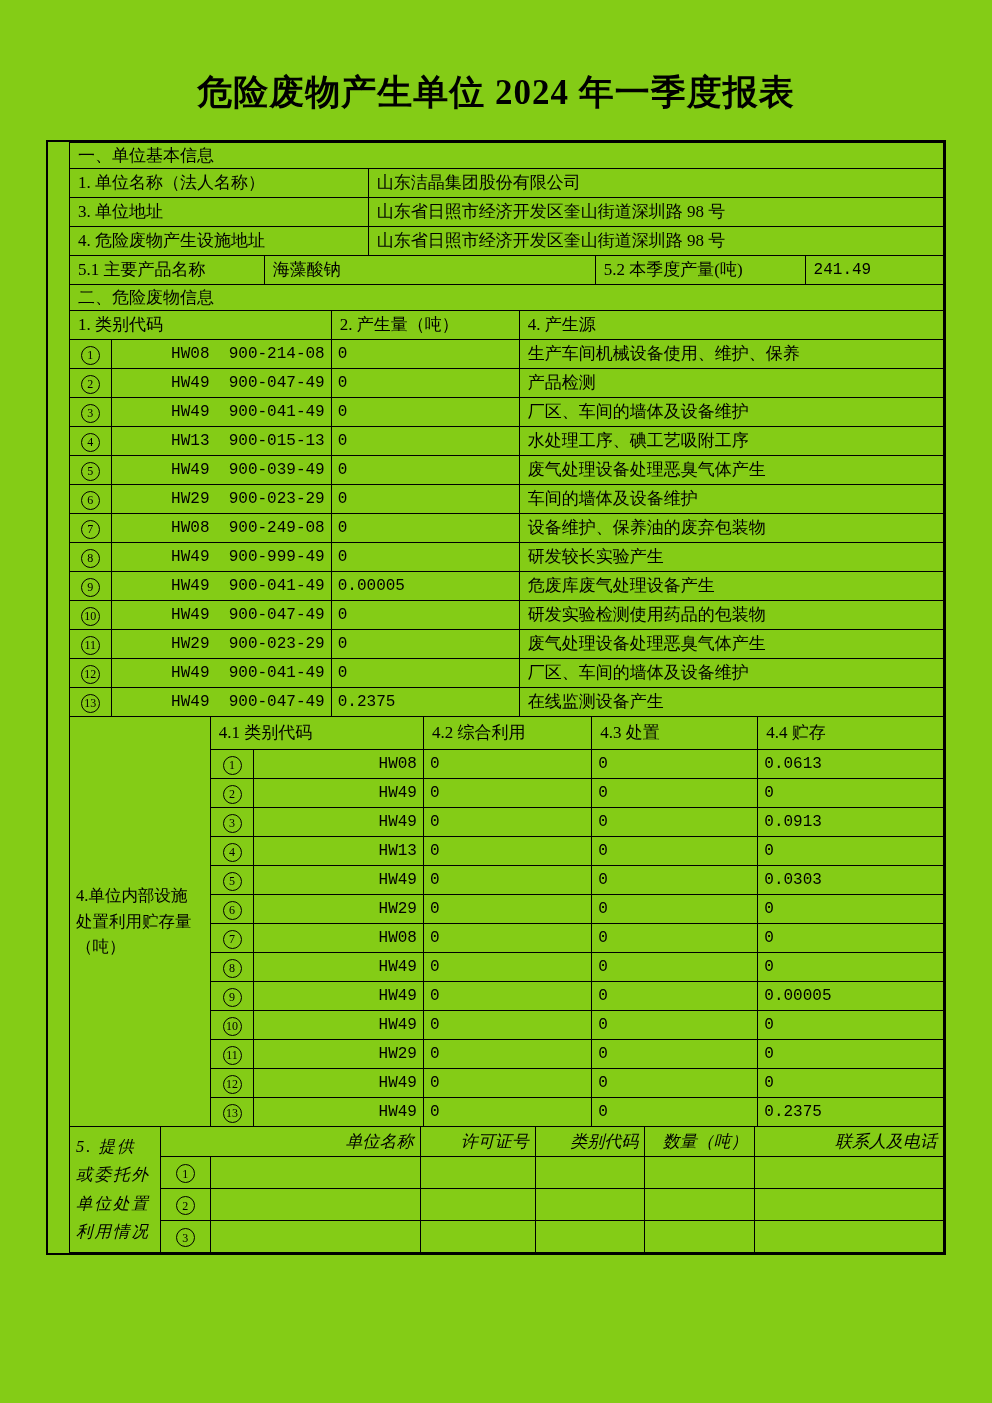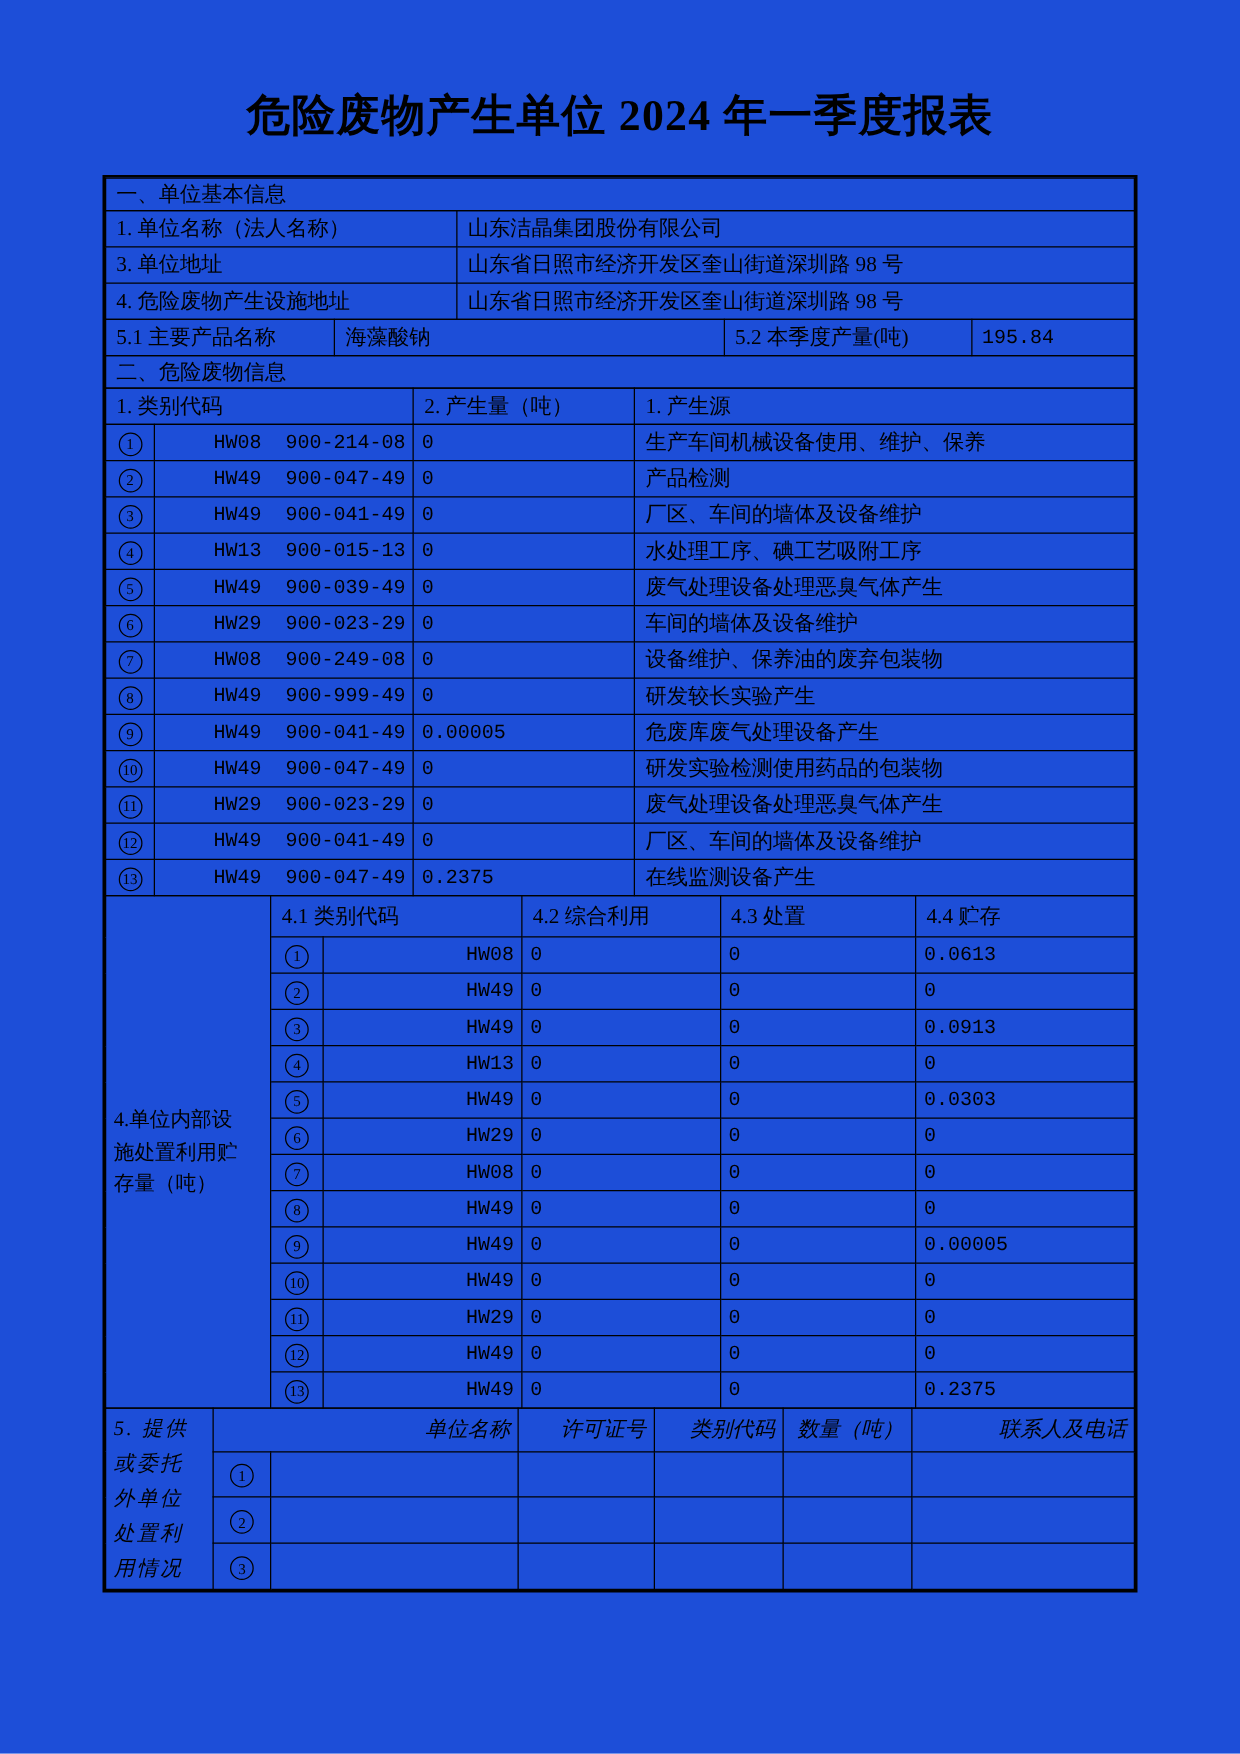--- a/index.html
+++ b/index.html
@@ -1,37 +1,38 @@
 <!DOCTYPE html>
 <html><head>
 <meta charset="utf-8">
 <style>
   * { margin: 0; padding: 0; box-sizing: border-box; }
   html, body { background: #ffffff; }
   .page {
     position: relative;
     width: 992px;
     height: 1403px;
-    background: #1d4ed8;
+    background: #84cc16;
     font-family: "Liberation Serif", "DejaVu Serif", serif;
     color: #000;
     overflow: hidden;
   }
   .doc-title {
     padding-top: 70px;
     text-align: center;
     font-size: 35px;
     font-weight: bold;
     letter-spacing: 1px;
     line-height: 1.3;
   }
   .doc {
-    width: 828px;
+    width: 900px;
     margin: 24px auto 0 auto;
     border: 2px solid #000;
+    padding-left: 21px;
   }
   table {
     width: 100%;
     border-collapse: collapse;
     table-layout: fixed;
   }
   .doc table + table { margin-top: -1px; }
   td {
     border: 1px solid #000;
     font-size: 17px;
@@ -125,21 +126,21 @@
           <col style="width:169px">
           <col style="width:287px">
           <col style="width:182px">
           <col style="width:120px">
         </colgroup>
       <tbody>
           <tr class="h29">
         <td class="lbl">5.1 主要产品名称</td>
         <td class="lbl">海藻酸钠</td>
         <td class="lbl">5.2 本季度产量(吨)</td>
-        <td class="lbl mono">195.84</td>
+        <td class="lbl mono">241.49</td>
       </tr>
     </tbody>
       </table>
 
     <table>
       <colgroup>
           <col style="width:758px">
         </colgroup>
       <tbody>
           <tr class="h26">
@@ -151,21 +152,21 @@
     <table>
       <colgroup>
           <col style="width:227px">
           <col style="width:163px">
           <col style="width:368px">
         </colgroup>
       <tbody>
           <tr class="h29">
         <td class="lbl">1. 类别代码</td>
         <td class="lbl">2. 产生量（吨）</td>
-        <td class="lbl">1. 产生源</td>
+        <td class="lbl">4. 产生源</td>
       </tr>
     </tbody>
       </table>
 
     <table>
       <colgroup>
           <col style="width:36px">
           <col style="width:191px">
           <col style="width:163px">
           <col style="width:368px">

